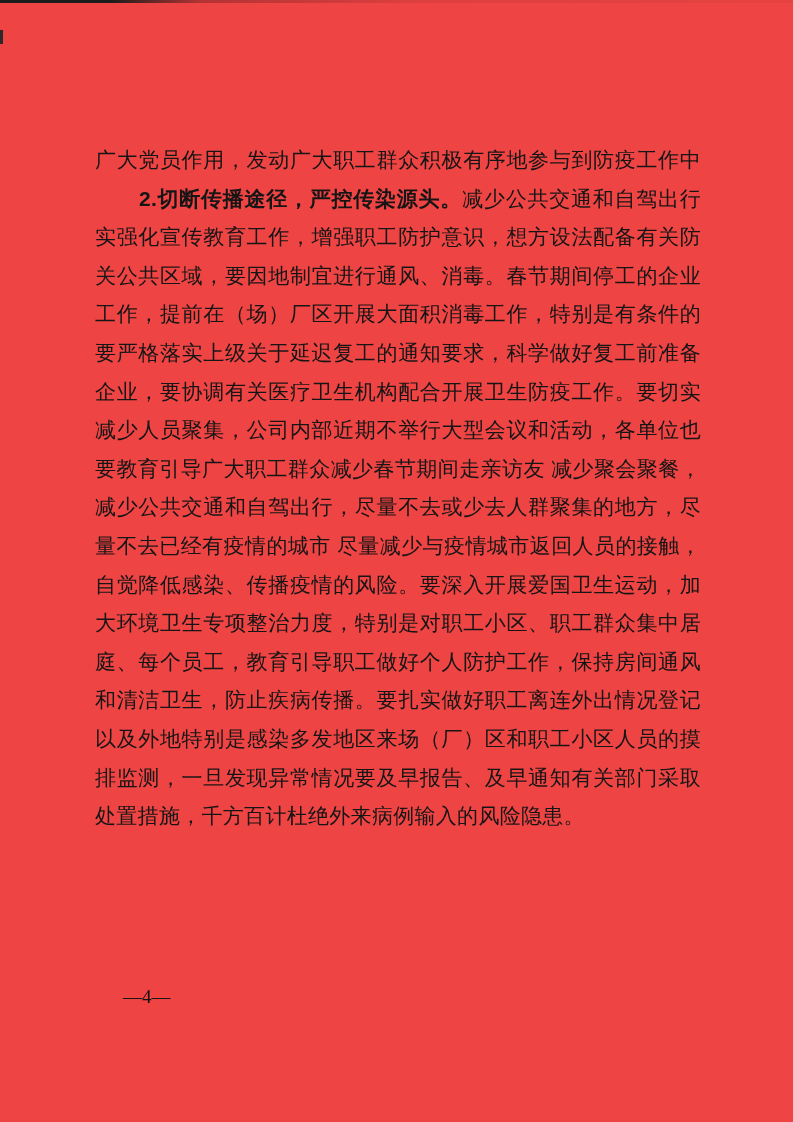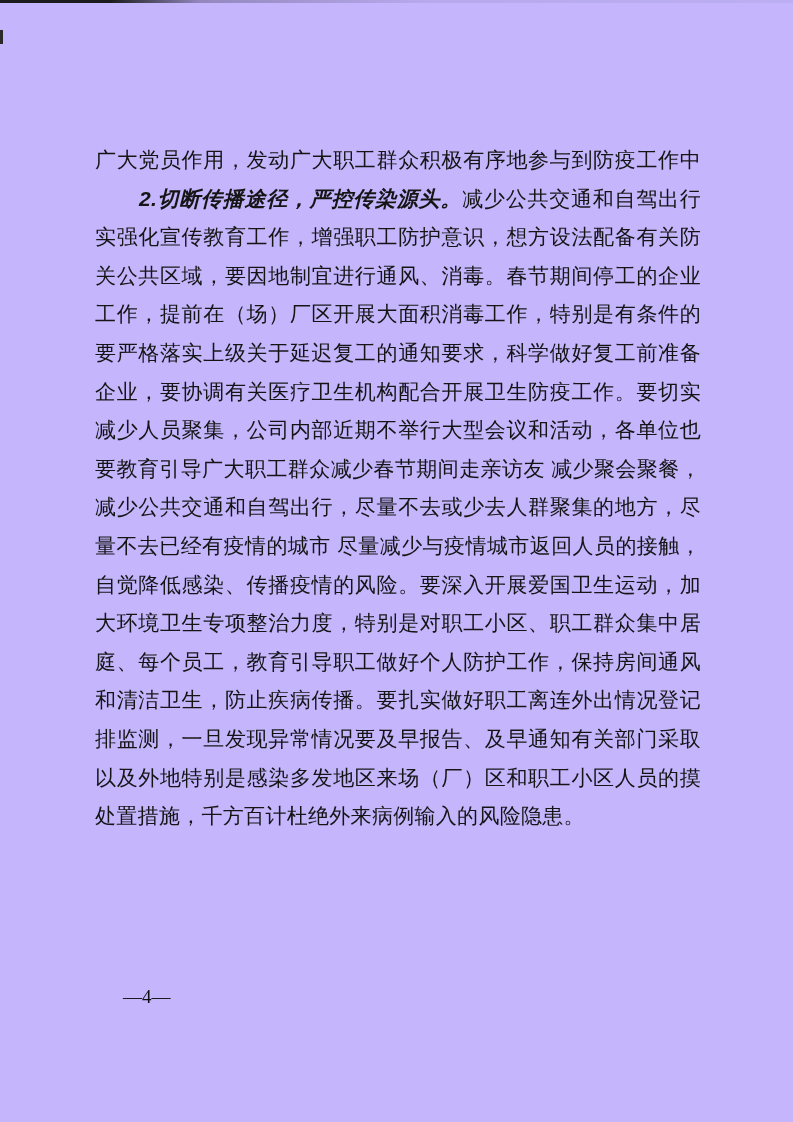--- a/index.html
+++ b/index.html
@@ -1,20 +1,20 @@
 <!DOCTYPE html>
 <html><head>
 <meta charset="utf-8">
 <style>
   html, body { margin: 0; padding: 0; background: #ffffff; }
   .page {
     position: relative;
     width: 793px;
     height: 1122px;
-    background: #c4b5fd;
+    background: #ef4444;
     overflow: hidden;
     font-family: "Liberation Sans", sans-serif;
     color: #151515;
   }
   
   .artifact-top {
     position: absolute;
     top: 0; left: 0;
     width: 100%; height: 3px;
     background: linear-gradient(to right,
@@ -47,21 +47,20 @@
   }
   .line.para-end {
     text-align-last: left;
   }
   .line.indent {
     padding-left: 44px;
     width: 562px;
   }
   .lead-bold {
     font-weight: bold;
-    font-style: italic;
   }
   .page-number {
     position: absolute;
     left: 123px;
     top: 984px;
     font-family: "Liberation Serif", serif;
     font-size: 19px;
     color: #111111;
     line-height: 26px;
   }
@@ -88,21 +87,21 @@
     <div class="line">要严格落实上级关于延迟复工的通知要求，科学做好复工前准备</div>
     <div class="line">企业，要协调有关医疗卫生机构配合开展卫生防疫工作。要切实</div>
     <div class="line">减少人员聚集，公司内部近期不举行大型会议和活动，各单位也</div>
     <div class="line">要教育引导广大职工群众减少春节期间走亲访友 减少聚会聚餐，</div>
     <div class="line">减少公共交通和自驾出行，尽量不去或少去人群聚集的地方，尽</div>
     <div class="line">量不去已经有疫情的城市 尽量减少与疫情城市返回人员的接触，</div>
     <div class="line">自觉降低感染、传播疫情的风险。要深入开展爱国卫生运动，加</div>
     <div class="line">大环境卫生专项整治力度，特别是对职工小区、职工群众集中居</div>
     <div class="line">庭、每个员工，教育引导职工做好个人防护工作，保持房间通风</div>
     <div class="line">和清洁卫生，防止疾病传播。要扎实做好职工离连外出情况登记</div>
+    <div class="line">以及外地特别是感染多发地区来场（厂）区和职工小区人员的摸</div>
     <div class="line">排监测，一旦发现异常情况要及早报告、及早通知有关部门采取</div>
-    <div class="line">以及外地特别是感染多发地区来场（厂）区和职工小区人员的摸</div>
     <div class="line para-end">处置措施，千方百计杜绝外来病例输入的风险隐患。</div>
 
   </div>
 
   <div class="page-number">—4—</div>
 
 </div>
 
 </body></html>

